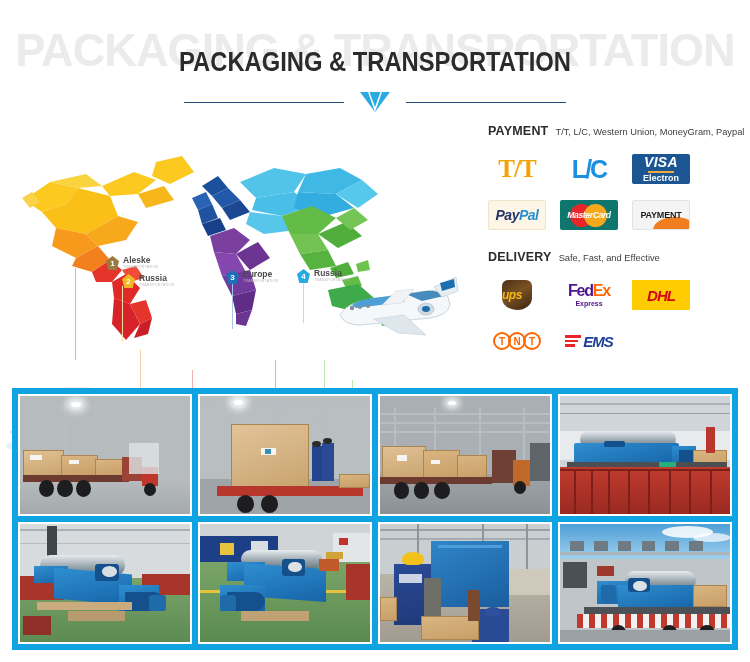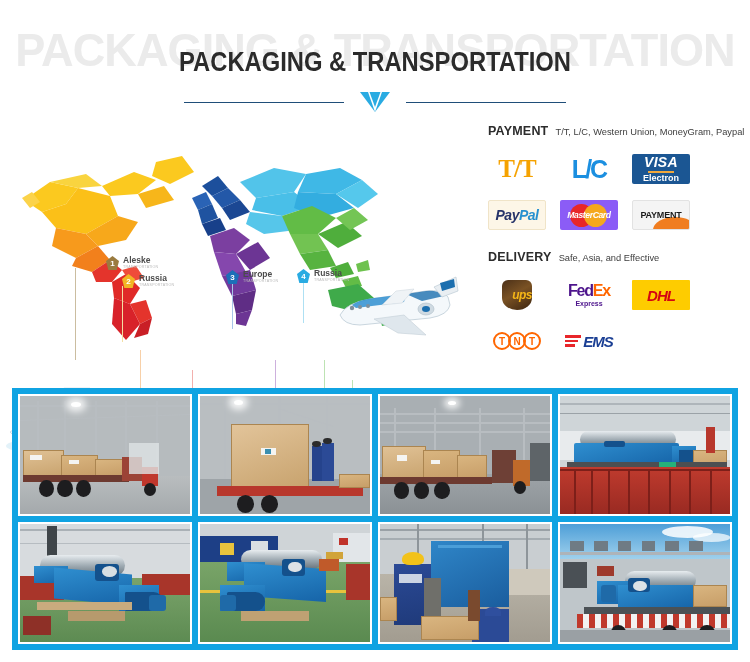--- a/index.html
+++ b/index.html
@@ -91,36 +91,36 @@
   
   .b-visa { background:#1b5693; border-radius:2px; flex-direction:column; gap:0; }
   .b-visa .v1 { color:#fff; font-size:14px; font-weight:bold; font-style:italic; line-height:1.05; letter-spacing:.3px;}
   .b-visa .vbar { width:26px; height:1.6px; background:#f1a83c; margin:1px 0 1px; }
   .b-visa .v2 { color:#fff; font-size:9px; font-weight:bold; line-height:1; }
   
   .b-pp { background:#fdf6e7; border:1px solid #f0e4c8; border-radius:2px; }
   .b-pp .p1 { font-size:14px; font-weight:bold; font-style:italic; color:#27346a; letter-spacing:-.5px;}
   .b-pp .p2 { font-size:14px; font-weight:bold; font-style:italic; color:#2790cf; letter-spacing:-.5px;}
   
-  .b-mc { background:#8b5cf6; border-radius:2px; }
+  .b-mc { background:#0f766e; border-radius:2px; }
   .mc-c1, .mc-c2 { position:absolute; width:23px; height:23px; border-radius:50%; top:3.5px; }
   .mc-c1 { background:#e8262a; left:10px; }
   .mc-c2 { background:#f5a81c; left:24px; }
   .mc-txt { position:relative; z-index:3; font-size:8.6px; font-weight:bold; color:#fff; font-style:italic; letter-spacing:-.4px; }
   
   .b-dis { background:#f4f4f4; border:1px solid #e2e2e2; border-radius:2px; }
   .b-dis .d-arc { position:absolute; right:-8px; bottom:-14px; width:44px; height:26px; background:#f07d20; border-radius:50%; }
   .b-dis .d-txt { position:relative; z-index:3; font-size:9px; font-weight:bold; color:#1a1a1a; letter-spacing:-.2px; }
 
   
   .b-ups { }
   .ups-shield {
     width:30px; height:30px; background:linear-gradient(150deg,#4b3018,#7a5224 45%,#3c240f);
     border-radius: 6px 6px 50% 50% / 6px 6px 40% 40%;
-    display:flex; align-items:center; justify-content:flex-end;
+    display:flex; align-items:center; justify-content:flex-start;
   }
   .ups-shield span { color:#f5b617; font-size:12px; font-weight:bold; font-style:italic; letter-spacing:-.5px; }
   
   .b-fdx { flex-direction:column; gap:0; }
   .fdx-main { font-size:16px; font-weight:bold; letter-spacing:-1.2px; line-height:1; }
   .fdx-fed { color:#4d148c; }
   .fdx-ex { color:#ff6600; }
   .fdx-sub { font-size:7px; color:#4d148c; font-weight:bold; margin-top:1px; }
   
   .b-dhl { background:#fecc00; border-radius:1px; }
@@ -441,21 +441,21 @@
           <div class="badge b-dis">
             <span class="d-arc"></span>
             <span class="d-txt">PAYMENT</span>
           </div>
         </div>
       </div>
 
       <div style="margin-top:20px;">
         <div class="panel-head">
           <span class="kw">DELIVERY</span>
-          <span class="desc">Safe, Asia, and Effective</span>
+          <span class="desc">Safe, Fast, and Effective</span>
         </div>
         <div class="logo-grid" style="margin-top:8px;">
           <div class="badge b-ups">
             <span class="ups-shield">
               <span>ups</span>
             </span>
           </div>
           <div class="badge b-fdx">
             <span class="fdx-main"><span class="fdx-fed">Fed</span><span class="fdx-ex">Ex</span></span>
             <span class="fdx-sub">Express</span>

